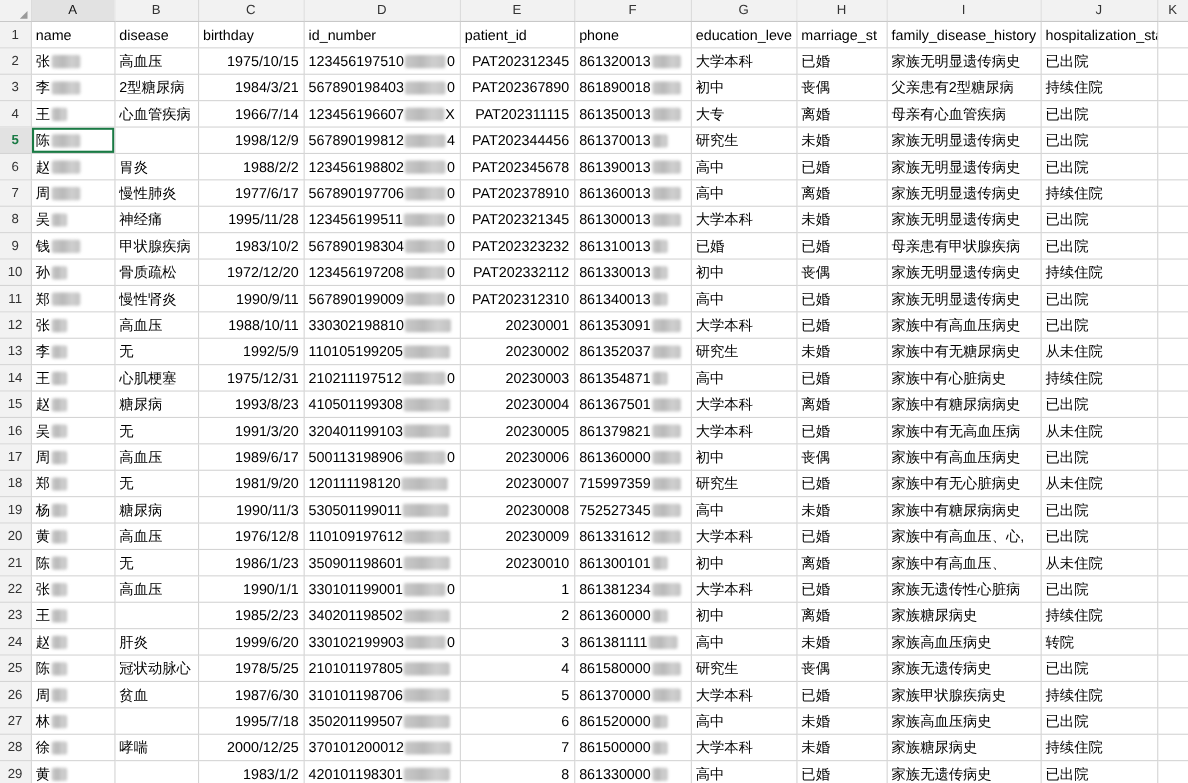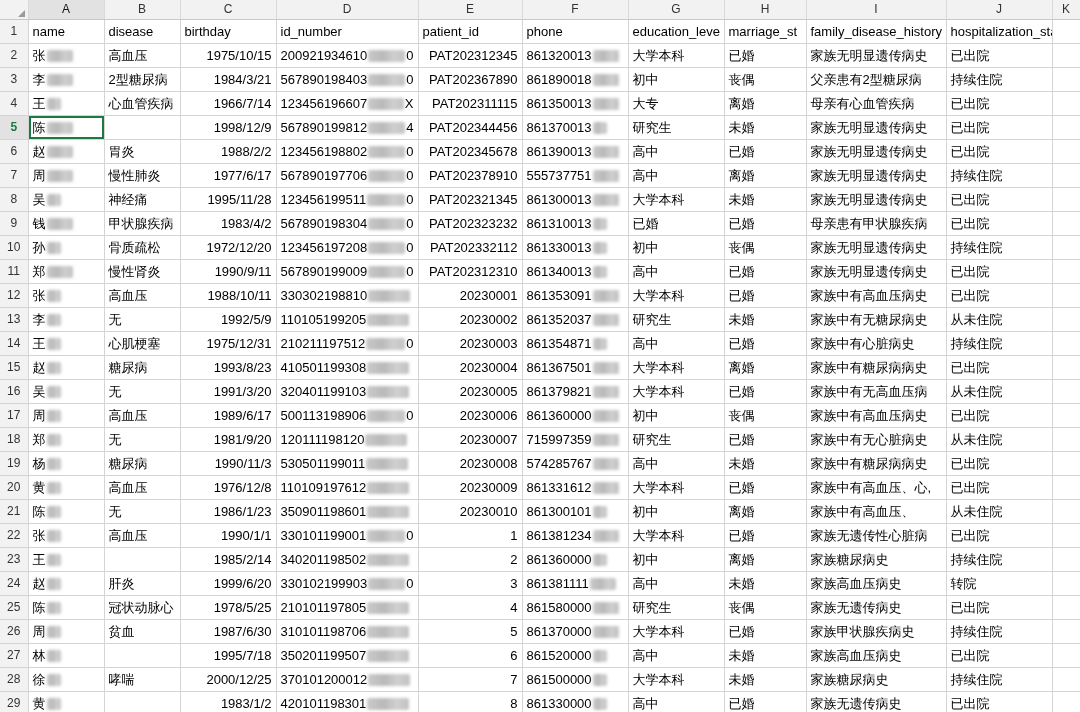--- a/index.html
+++ b/index.html
@@ -186,21 +186,21 @@
               <span>高血压</span>
             </div>
           </td>
           <td class="clip num">
             <div class="cellwrap right">
               <span>1975/10/15</span>
             </div>
           </td>
           <td class="clip lft">
             <div class="cellwrap left">
-              <span>200921934610</span>
+              <span>123456197510</span>
               <span class="blur lg"></span>
               <span>0</span>
             </div>
           </td>
           <td class="clip num">
             <div class="cellwrap right">
               <span>PAT202312345</span>
             </div>
           </td>
           <td class="clip lft">
@@ -496,21 +496,21 @@
               <span>0</span>
             </div>
           </td>
           <td class="clip num">
             <div class="cellwrap right">
               <span>PAT202378910</span>
             </div>
           </td>
           <td class="clip lft">
             <div class="cellwrap left">
-              <span>555737751</span>
+              <span>861360013</span>
               <span class="blur md"></span>
             </div>
           </td>
           <td class="clip lft">
             <div class="cellwrap left">
               <span>高中</span>
             </div>
           </td>
           <td class="clip lft">
             <div class="cellwrap left">
@@ -599,21 +599,21 @@
               <span class="blur md"></span>
             </div>
           </td>
           <td class="clip lft">
             <div class="cellwrap left">
               <span>甲状腺疾病</span>
             </div>
           </td>
           <td class="clip num">
             <div class="cellwrap right">
-              <span>1983/4/2</span>
+              <span>1983/10/2</span>
             </div>
           </td>
           <td class="clip lft">
             <div class="cellwrap left">
               <span>567890198304</span>
               <span class="blur lg"></span>
               <span>0</span>
             </div>
           </td>
           <td class="clip num">
@@ -1210,21 +1210,21 @@
               <span class="blur lg"></span>
             </div>
           </td>
           <td class="clip num">
             <div class="cellwrap right">
               <span>20230008</span>
             </div>
           </td>
           <td class="clip lft">
             <div class="cellwrap left">
-              <span>574285767</span>
+              <span>752527345</span>
               <span class="blur md"></span>
             </div>
           </td>
           <td class="clip lft">
             <div class="cellwrap left">
               <span>高中</span>
             </div>
           </td>
           <td class="clip lft">
             <div class="cellwrap left">
@@ -1429,21 +1429,21 @@
             <div class="cellwrap left">
               <span>王</span>
               <span class="blur sm"></span>
             </div>
           </td>
           <td class="clip lft">
             <div class="cellwrap left"></div>
           </td>
           <td class="clip num">
             <div class="cellwrap right">
-              <span>1985/2/14</span>
+              <span>1985/2/23</span>
             </div>
           </td>
           <td class="clip lft">
             <div class="cellwrap left">
               <span>340201198502</span>
               <span class="blur lg"></span>
             </div>
           </td>
           <td class="clip num">
             <div class="cellwrap right">

